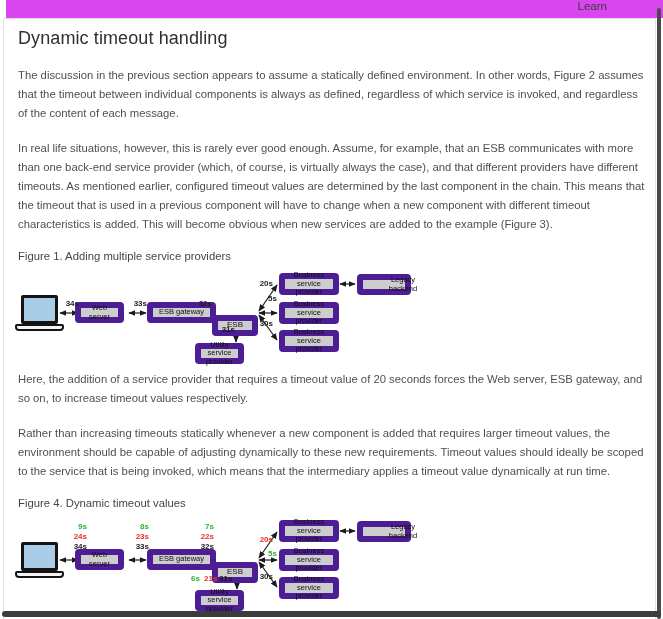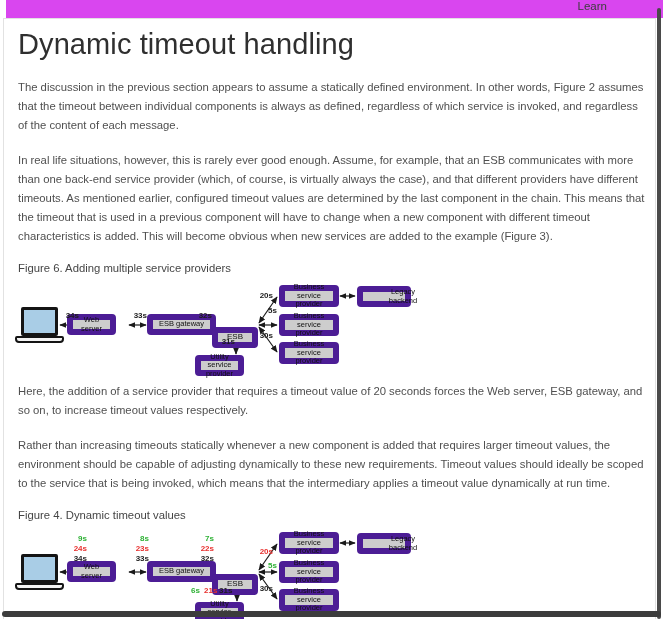--- a/index.html
+++ b/index.html
@@ -8,36 +8,36 @@
 
   
   .topbar { position:absolute; top:0; left:6px; width:663px; height:18px; background:#d946ef; }
   .learn { position:absolute; top:0; right:62px; font-size:11.5px; color:#3d3d3d; cursor:pointer; }
 
   
   .panel { position:absolute; top:18px; left:3px; width:653px; height:601px;
            border:1px solid #e2e2e2; border-bottom:none; background:#fff;
            padding:9px 10px 0 14px; overflow:hidden; }
 
-  h1.page-title { font-size:29px; font-weight:400; color:#2f2f2f; letter-spacing:0.1px; margin:0 0 17px 0; }
+  h1.page-title { font-size:18px; font-weight:400; color:#2f2f2f; letter-spacing:0.1px; margin:0 0 17px 0; }
 
   p.body-text { font-size:11.3px; line-height:19px; color:#4f4f4f; margin:0 0 16px 0; max-width:632px; }
 
   .fig-caption { font-size:11.3px; color:#454545; margin:0 0 7px 0; }
 
   
   .diagram { position:relative; margin-left:-3px; width:640px; }
   .diagram.fig3 { height:101px; }
   .diagram.fig4 { height:96px; }
   .diagram svg.wires { position:absolute; left:0; top:0; }
 
   .node { position:absolute; background:#cdcdcd; border:6px solid #4c1d95; border-radius:4px;
           display:flex; align-items:center; justify-content:center; text-align:center;
           font-size:7.5px; line-height:8.5px; color:#101010; padding:1px 2px; }
-  .n-web     { left:52px;  top:33px; width:49px; height:21px; }
+  .n-web     { left:60px;  top:33px; width:49px; height:21px; }
   .n-gateway { left:132px; top:33px; width:69px; height:21px; }
   .n-esb     { left:197px; top:46px; width:46px; height:21px; font-size:8px; }
   .n-bsp     { left:264px; width:60px; height:22px; }
   .n-bsp.b-top { top:4px; } .n-bsp.b-mid { top:33px; } .n-bsp.b-bot { top:61px; }
   .n-legacy  { left:342px; top:5px;  width:45px; height:21px;padding-left:40px; }
   .n-utility { left:180px; top:74px; width:49px; height:21px; }
 
   .laptop-screen { position:absolute; left:6px; top:26px; width:37px; height:29px;
                    background:#a9cde6; border:3px solid #141414; border-radius:2px; }
   .laptop-base   { position:absolute; left:0;  top:55px; width:49px; height:7px;
@@ -81,21 +81,21 @@
   <span class="learn">Learn</span>
 </div>
 
 <div class="panel">
 
   <h1 class="page-title">Dynamic timeout handling</h1>
 
   <p class="body-text">The discussion in the previous section appears to assume a statically defined environment. In other words, Figure 2 assumes that the timeout between individual components is always as defined, regardless of which service is invoked, and regardless of the content of each message.</p>
   <p class="body-text">In real life situations, however, this is rarely ever good enough. Assume, for example, that an ESB communicates with more than one back-end service provider (which, of course, is virtually always the case), and that different providers have different timeouts. As mentioned earlier, configured timeout values are determined by the last component in the chain. This means that the timeout that is used in a previous component will have to change when a new component with different timeout characteristics is added. This will become obvious when new services are added to the example (Figure 3).</p>
 
-  <p class="fig-caption">Figure 6. Adding multiple service providers</p>
+  <p class="fig-caption">Figure 1. Adding multiple service providers</p>
 
   <div class="diagram fig3">
     <svg class="wires" width="640" height="101">
       <defs>
         <marker id="ah3" markerWidth="6" markerHeight="5" refX="5.4" refY="2.5" orient="auto-start-reverse">
           <path d="M0,0 L6,2.5 L0,5 z" fill="#1a1a1a"></path>
         </marker>
       </defs>
       <g stroke="#1a1a1a" stroke-width="1.2" fill="none">
         <line x1="45" y1="44" x2="63" y2="44" marker-start="url(#ah3)" marker-end="url(#ah3)"></line>

